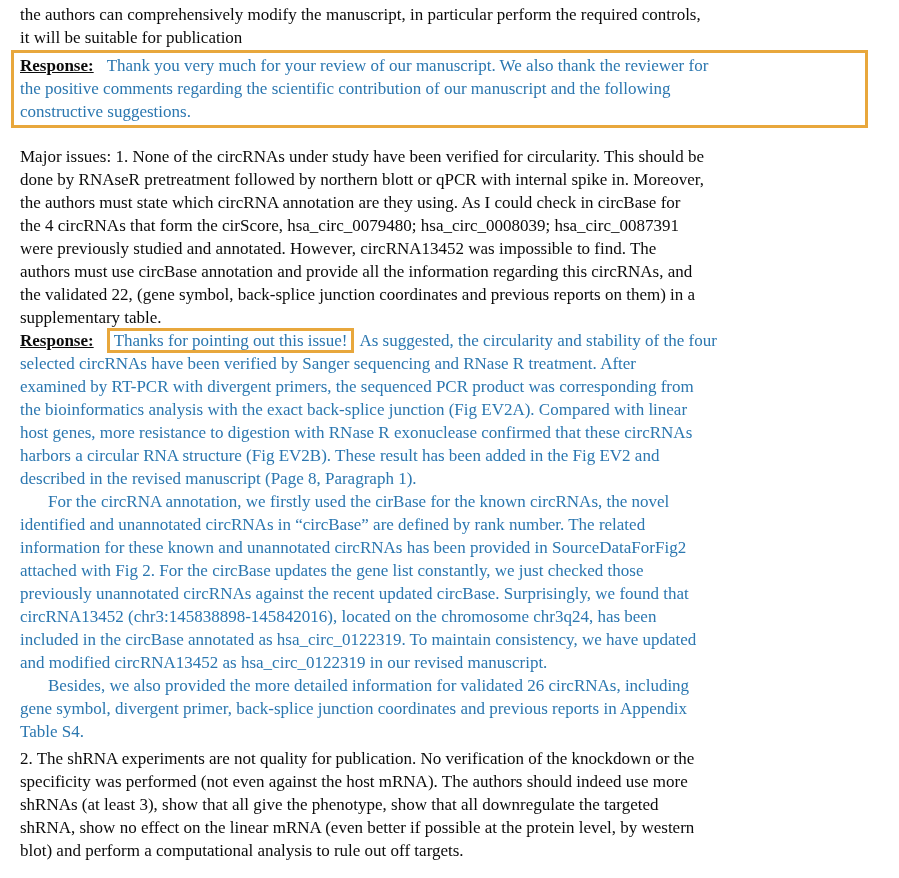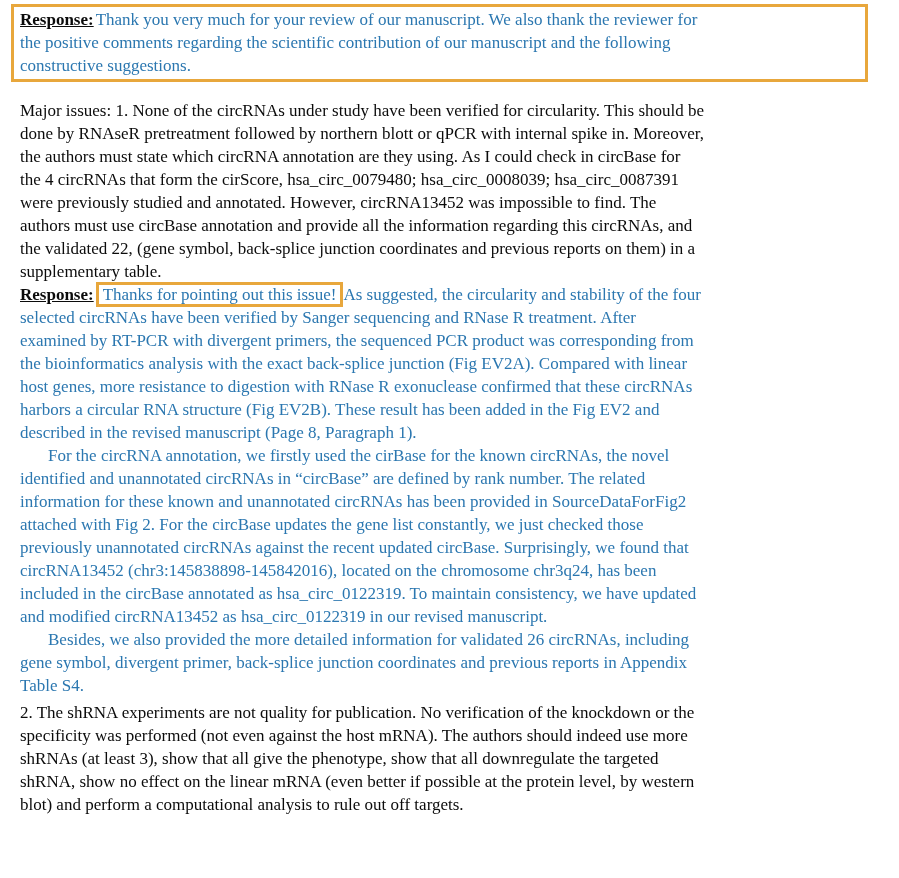--- a/index.html
+++ b/index.html
@@ -15,49 +15,52 @@
     color: #0b0b0b;
     padding: 3px 40px 0 20px;
   }
   .pre { white-space: pre-line; }
   .para { margin: 0; }
   .blue { color: #2b77b0; }
   .resp-label {
     font-weight: bold;
     text-decoration: underline;
     color: #0b0b0b;
-    margin-right: 2px;
+    margin-right: 13px;
   }
   .block-box {
     border: 3px solid #e8a73c;
     margin: 1px -9px 0 -9px;
     padding: 1px 5px 2px 6px;
   }
   .inline-box {
     border: 3px solid #e8a73c;
     padding: 0 4px;
+    margin-right: 5px;
   }
   .gap-top { margin-top: 17px; }
   .indent { text-indent: 28px; }
   .annotation {
     font-family: "DejaVu Sans", sans-serif;
     color: #f2b03c;
     font-size: 19px;
     line-height: 23px;
     padding-left: 524px;
     margin-top: 2px;
     white-space: nowrap;
   }
   .last-para { margin-top: 4px; }
 </style>
 </head>
 <body>
 
 <div class="doc">
 
+  <p class="para pre">the authors can comprehensively modify the manuscript, in particular perform the required controls,
+it will be suitable for publication</p>
 
   <div class="block-box">
     <span class="resp-label">Response:</span><span class="blue pre">Thank you very much for your review of our manuscript. We also thank the reviewer for
 the positive comments regarding the scientific contribution of our manuscript and the following
 constructive suggestions.</span>
   </div>
 
   <p class="para pre gap-top">Major issues: 1. None of the circRNAs under study have been verified for circularity. This should be
 done by RNAseR pretreatment followed by northern blott or qPCR with internal spike in. Moreover,
 the authors must state which circRNA annotation are they using. As I could check in circBase for

